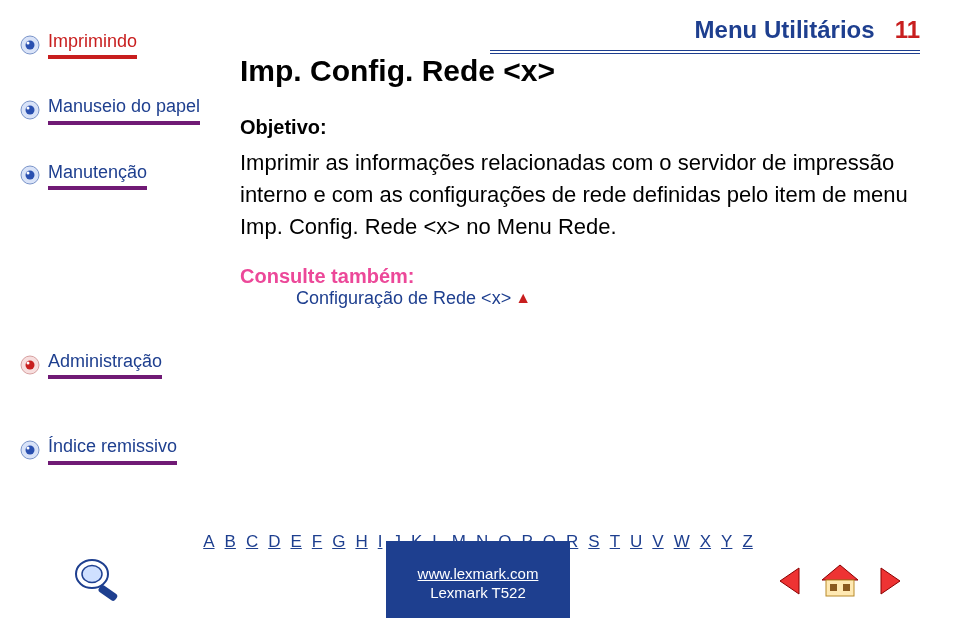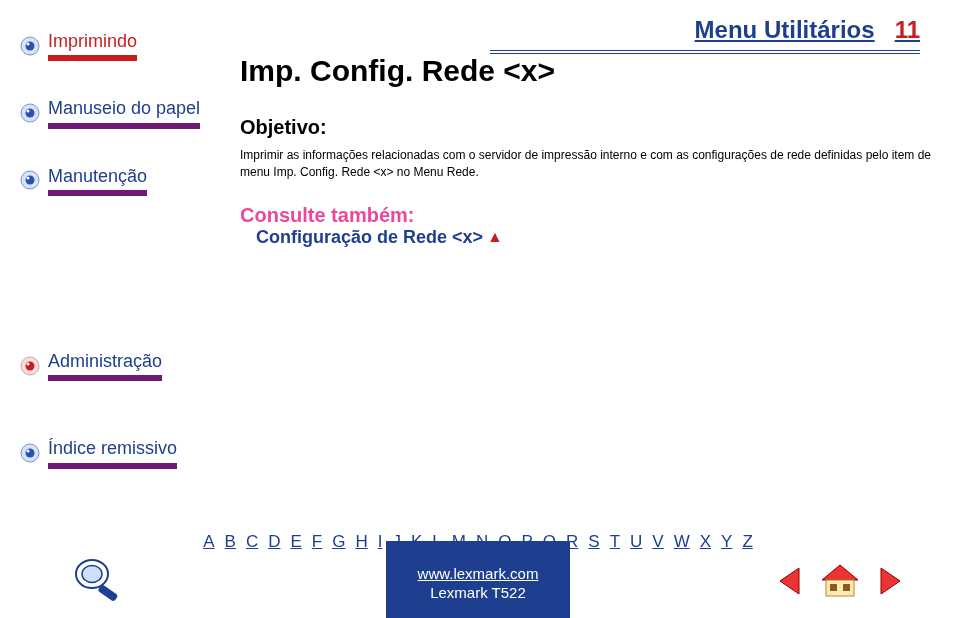--- a/index.html
+++ b/index.html
@@ -25,21 +25,21 @@
   }
   .bullet {
     width: 20px;
     height: 20px;
     margin-right: 8px;
     flex-shrink: 0;
   }
   .bullet svg { display: block; }
   .sidebar-link {
     font-size: 18px;
-    border-bottom: 6px solid #701a75;
+    border-bottom: 4px solid #701a75;
     padding-bottom: 2px;
     line-height: 1.3;
   }
   .sidebar-link.red { color: #c81e1e; border-bottom-color: #c81e1e; }
   .sidebar-link.blue { color: #1e3f8f; }
   .admin-group {
     position: absolute;
     left: 20px;
     top: 350px;
     width: 200px;
@@ -48,21 +48,20 @@
   .header-title {
     position: absolute;
     right: 40px;
     top: 16px;
     font-size: 24px;
     font-weight: bold;
     color: #1e3f8f;
     display: flex;
     align-items: baseline;
     gap: 20px;
-    text-decoration: underline;
   }
   .header-title .pagenum { color: #c81e1e; }
   .header-rule {
     position: absolute;
     left: 490px;
     right: 40px;
     top: 50px;
     border-top: 1px solid #1e3f8f;
     border-bottom: 1px solid #1e3f8f;
     height: 2px;
@@ -79,35 +78,35 @@
     font-weight: bold;
     color: #000;
   }
   .main .objective-label {
     font-size: 20px;
     font-weight: bold;
     color: #000;
     margin-bottom: 8px;
   }
   .main p {
-    font-size: 12px;
+    font-size: 22px;
     color: #000;
     line-height: 1.45;
     margin: 0 0 22px 0;
   }
   .main .see-also-label {
     font-size: 20px;
     font-weight: bold;
     color: #ec4899;
   }
   .main .see-also-link {
     color: #1e3f8f;
     font-size: 18px;
-    font-weight: bold;
-    margin-left: 16px;
+    font-weight: normal;
+    margin-left: 56px;
     display: inline-flex;
     align-items: center;
     gap: 4px;
   }
   .main .see-also-link .uptri {
     color: #c81e1e;
     font-size: 16px;
   }
   .footer {
     position: absolute;

